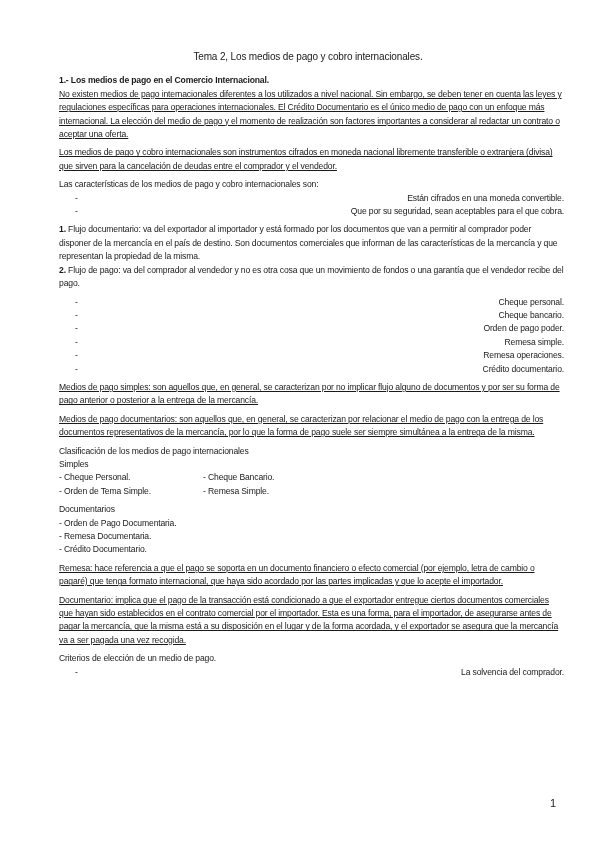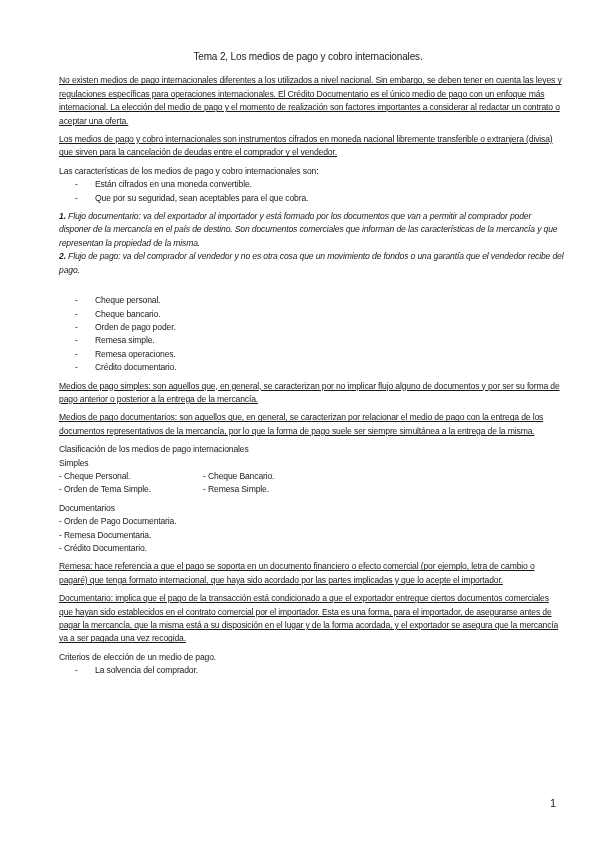--- a/index.html
+++ b/index.html
@@ -4,52 +4,53 @@
 <style>
   html, body { margin: 0; padding: 0; background: #ffffff; }
   body { width: 600px; height: 848px; position: relative; overflow: hidden;
          font-family: "Liberation Sans", "DejaVu Sans", sans-serif; color: #1a1a1a; }
   .page { position: absolute; left: 8px; top: 0; width: 600px; height: 740px; background: #fff; }
   .content { position: absolute; left: 51px; top: 50px; width: 505px;
              font-size: 8.6px; line-height: 13.4px; letter-spacing: -0.15px; }
   .title { text-align: center; font-size: 10px; margin: 0 0 11px 0; width: 498px; }
   p { margin: 0 0 5px 0; text-decoration: underline; }
   .b { font-weight: bold; }
-  ul.dash { list-style: none; margin: 0 0 5px 0; padding: 0; }
+  ul.dash { list-style: none; margin: 0 0 5px 0; padding: 0; text-align: right; }
   ul.dash li { position: relative; padding-left: 36px; }
   ul.dash li::before { content: "-"; position: absolute; left: 16px; }
   .twocol { display: flex; }
   .twocol span { display: inline-block; }
   .twocol .c1 { width: 144px; }
   .pagenum { position: absolute; left: 542px; top: 797px; font-size: 11px; color: #222; }
   .gap { height: 5px; }
 </style>
 </head>
 <body>
 
 <div class="page">
   <div class="content">
 
     <div class="title">Tema 2, Los medios de pago y cobro internacionales.</div>
 
     <div>
+      <div class="b">1.- Los medios de pago en el Comercio Internacional.</div>
       <p>No existen medios de pago internacionales diferentes a los utilizados a nivel nacional. Sin embargo, se deben tener en cuenta las leyes y regulaciones específicas para operaciones internacionales. El Crédito Documentario es el único medio de pago con un enfoque más internacional. La elección del medio de pago y el momento de realización son factores importantes a considerar al redactar un contrato o aceptar una oferta.</p>
     </div>
 
     <p>Los medios de pago y cobro internacionales son instrumentos cifrados en moneda nacional libremente transferible o extranjera (divisa) que sirven para la cancelación de deudas entre el comprador y el vendedor.</p>
 
     <div>
       <div>Las características de los medios de pago y cobro internacionales son:</div>
       <ul class="dash">
         <li>Están cifrados en una moneda convertible.</li>
         <li>Que por su seguridad, sean aceptables para el que cobra.</li>
       </ul>
     </div>
 
-    <div style="margin-bottom:17px;font-style:italic;">
+    <div style="margin-bottom:5px;">
       <div>
         <span class="b">1.</span><span> Flujo documentario: va del exportador al importador y está formado por los documentos que van a permitir al comprador poder disponer de la mercancía en el país de destino. Son documentos comerciales que informan de las características de la mercancía y que representan la propiedad de la misma.</span>
       </div>
       <div>
         <span class="b">2.</span><span> Flujo de pago: va del comprador al vendedor y no es otra cosa que un movimiento de fondos o una garantía que el vendedor recibe del pago.</span>
       </div>
     </div>
 
     <div>
       <ul class="dash">

